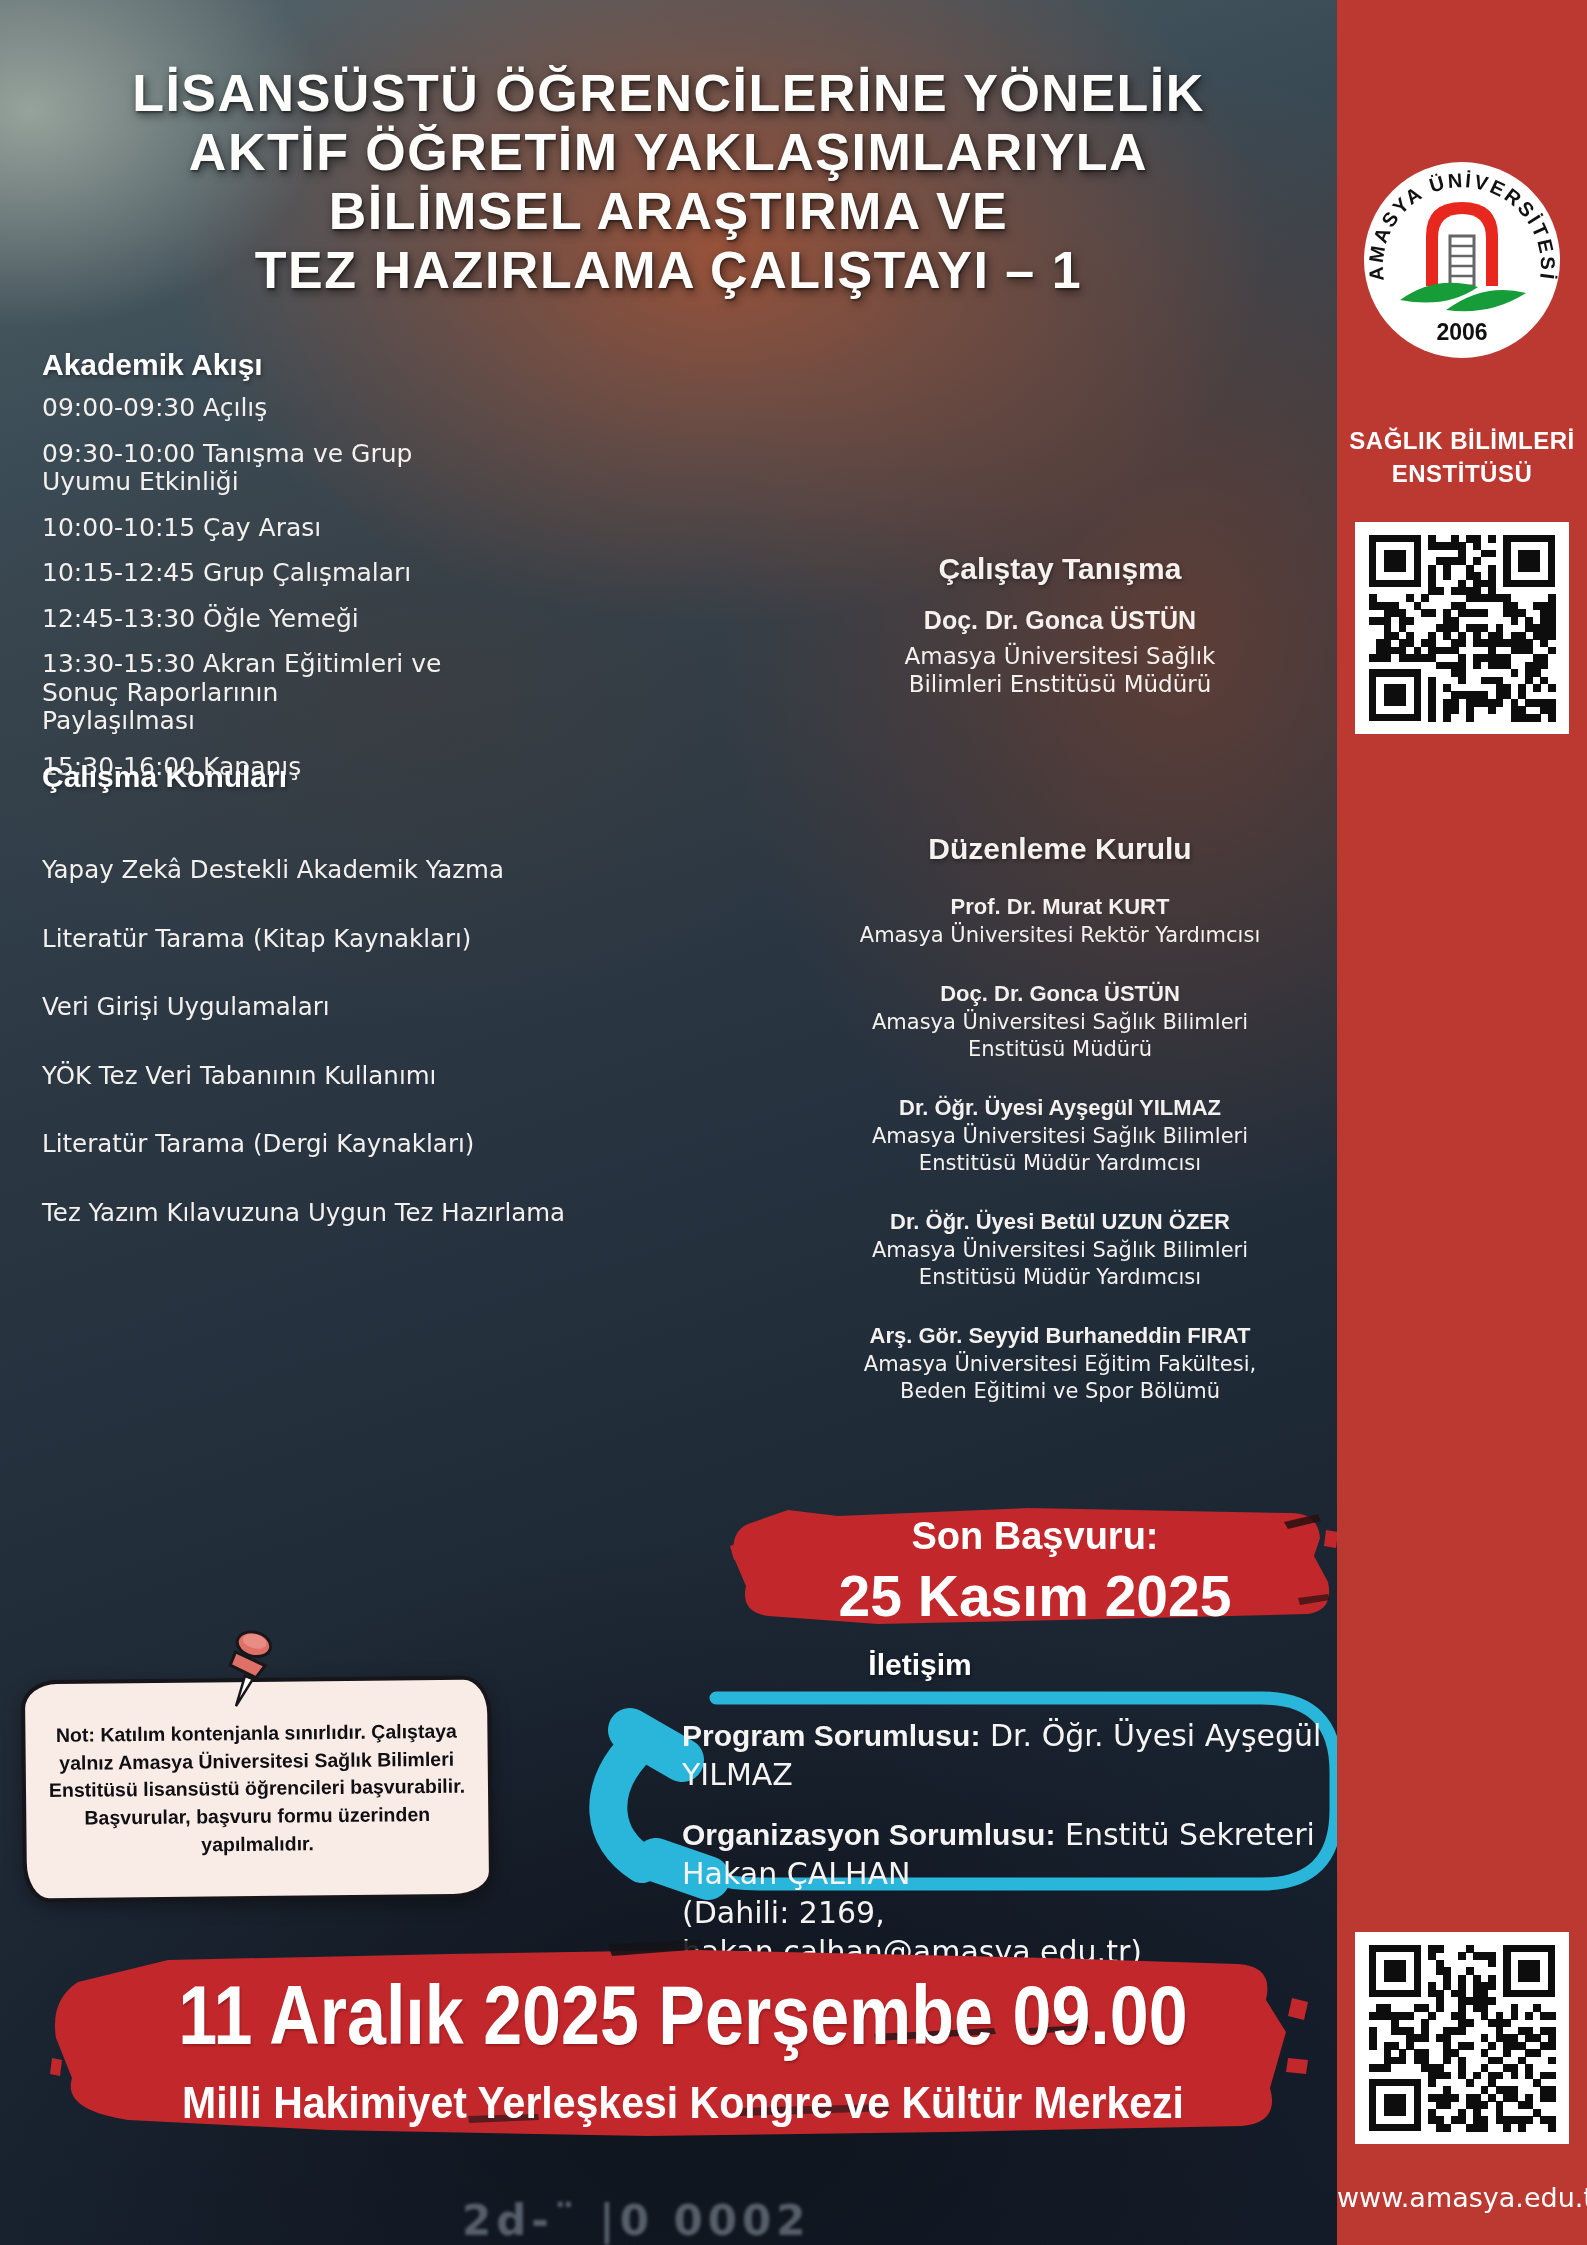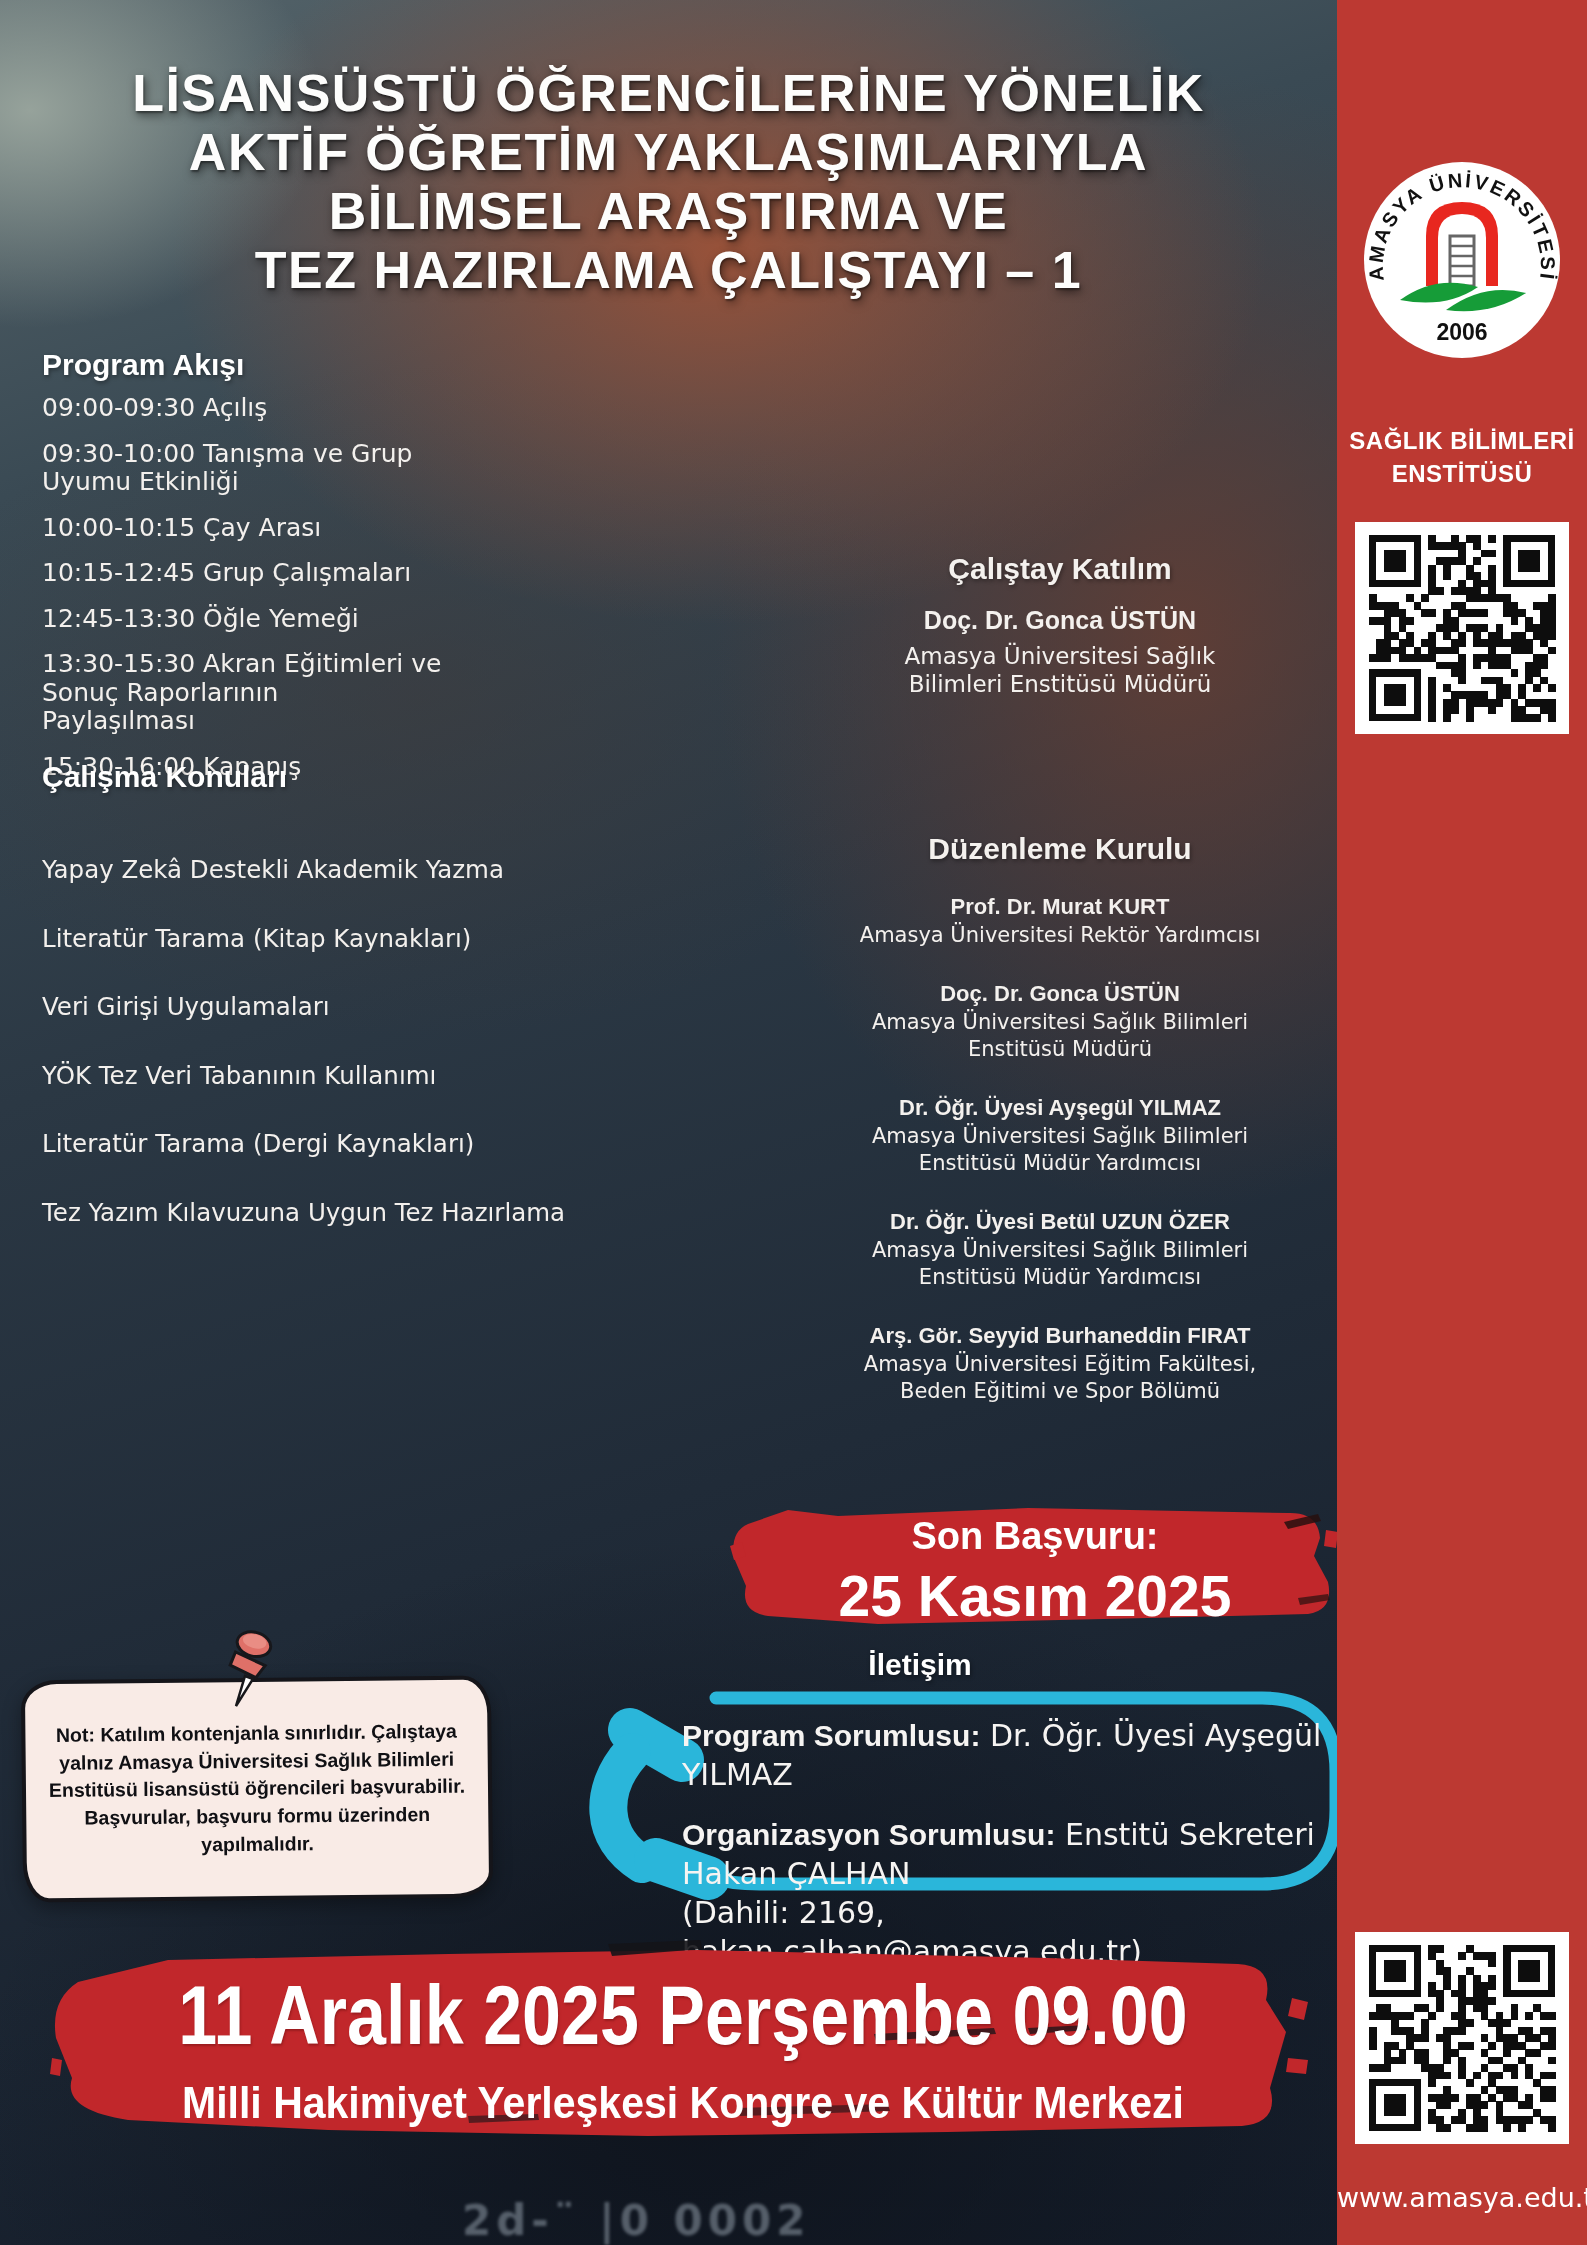--- a/index.html
+++ b/index.html
@@ -79,21 +79,21 @@
 
 <div class="poster">
 
   <div class="abs title">
     <div>LİSANSÜSTÜ ÖĞRENCİLERİNE YÖNELİK</div>
     <div>AKTİF ÖĞRETİM YAKLAŞIMLARIYLA</div>
     <div>BİLİMSEL ARAŞTIRMA VE</div>
     <div>TEZ HAZIRLAMA ÇALIŞTAYI – 1</div>
   </div>
 
-  <div class="abs h-section" style="left:42px;top:348px;">Program Akışı</div>
+  <div class="abs h-section" style="left:42px;top:348px;">Akademik Akışı</div>
   <div class="abs program-list">
     <div class="item">09:00-09:30 Açılış</div>
     <div class="item">09:30-10:00 Tanışma ve Grup
 Uyumu Etkinliği</div>
     <div class="item">10:00-10:15 Çay Arası</div>
     <div class="item">10:15-12:45 Grup Çalışmaları</div>
     <div class="item">12:45-13:30 Öğle Yemeği</div>
     <div class="item">13:30-15:30 Akran Eğitimleri ve
 Sonuç Raporlarının
 Paylaşılması</div>
@@ -103,21 +103,21 @@
   <div class="abs h-section" style="left:42px;top:760px;">Çalışma Konuları</div>
   <div class="abs topics-list">
     <div class="item">Yapay Zekâ Destekli Akademik Yazma</div>
     <div class="item">Literatür Tarama (Kitap Kaynakları)</div>
     <div class="item">Veri Girişi Uygulamaları</div>
     <div class="item">YÖK Tez Veri Tabanının Kullanımı</div>
     <div class="item">Literatür Tarama (Dergi Kaynakları)</div>
     <div class="item">Tez Yazım Kılavuzuna Uygun Tez Hazırlama</div>
   </div>
 
-  <div class="abs h-section rcol" style="left:800px;top:552px;width:520px;">Çalıştay Katılım</div>
+  <div class="abs h-section rcol" style="left:800px;top:552px;width:520px;">Çalıştay Tanışma</div>
   <div class="abs rcol chair-name" style="left:800px;top:606px;width:520px;">Doç. Dr. Gonca ÜSTÜN</div>
   <div class="abs rcol chair-aff preline" style="left:800px;top:642px;width:520px;">Amasya Üniversitesi Sağlık
 Bilimleri Enstitüsü Müdürü</div>
 
   <div class="abs h-section rcol" style="left:800px;top:832px;width:520px;">Düzenleme Kurulu</div>
   <div class="abs rcol" style="left:790px;top:892px;width:540px;">
     <div class="member">
       <div class="member-name">Prof. Dr. Murat KURT</div>
       <div class="member-aff preline">Amasya Üniversitesi Rektör Yardımcısı</div>
     </div>

